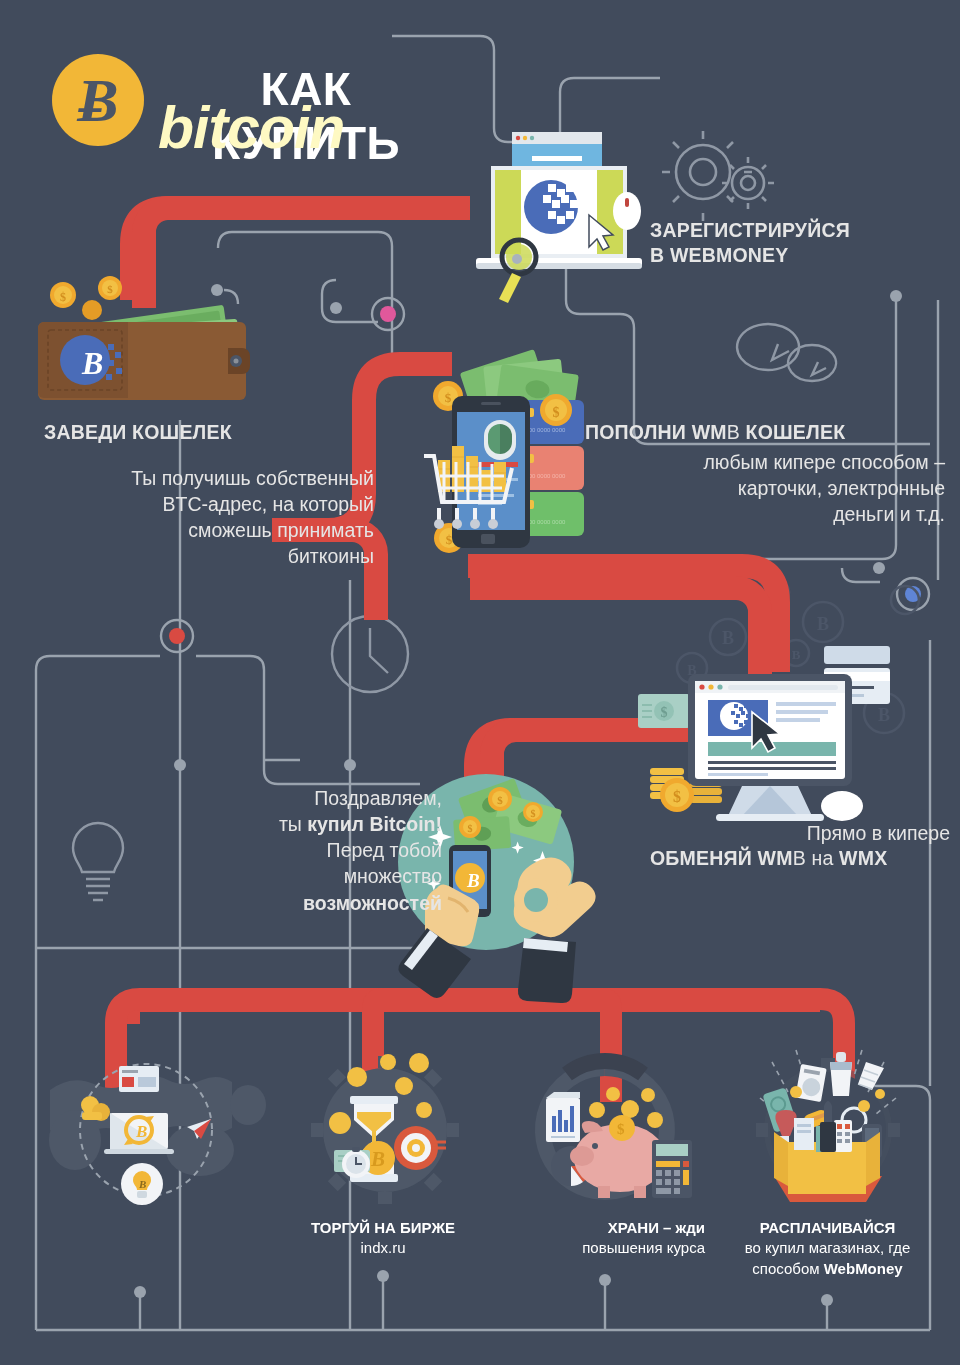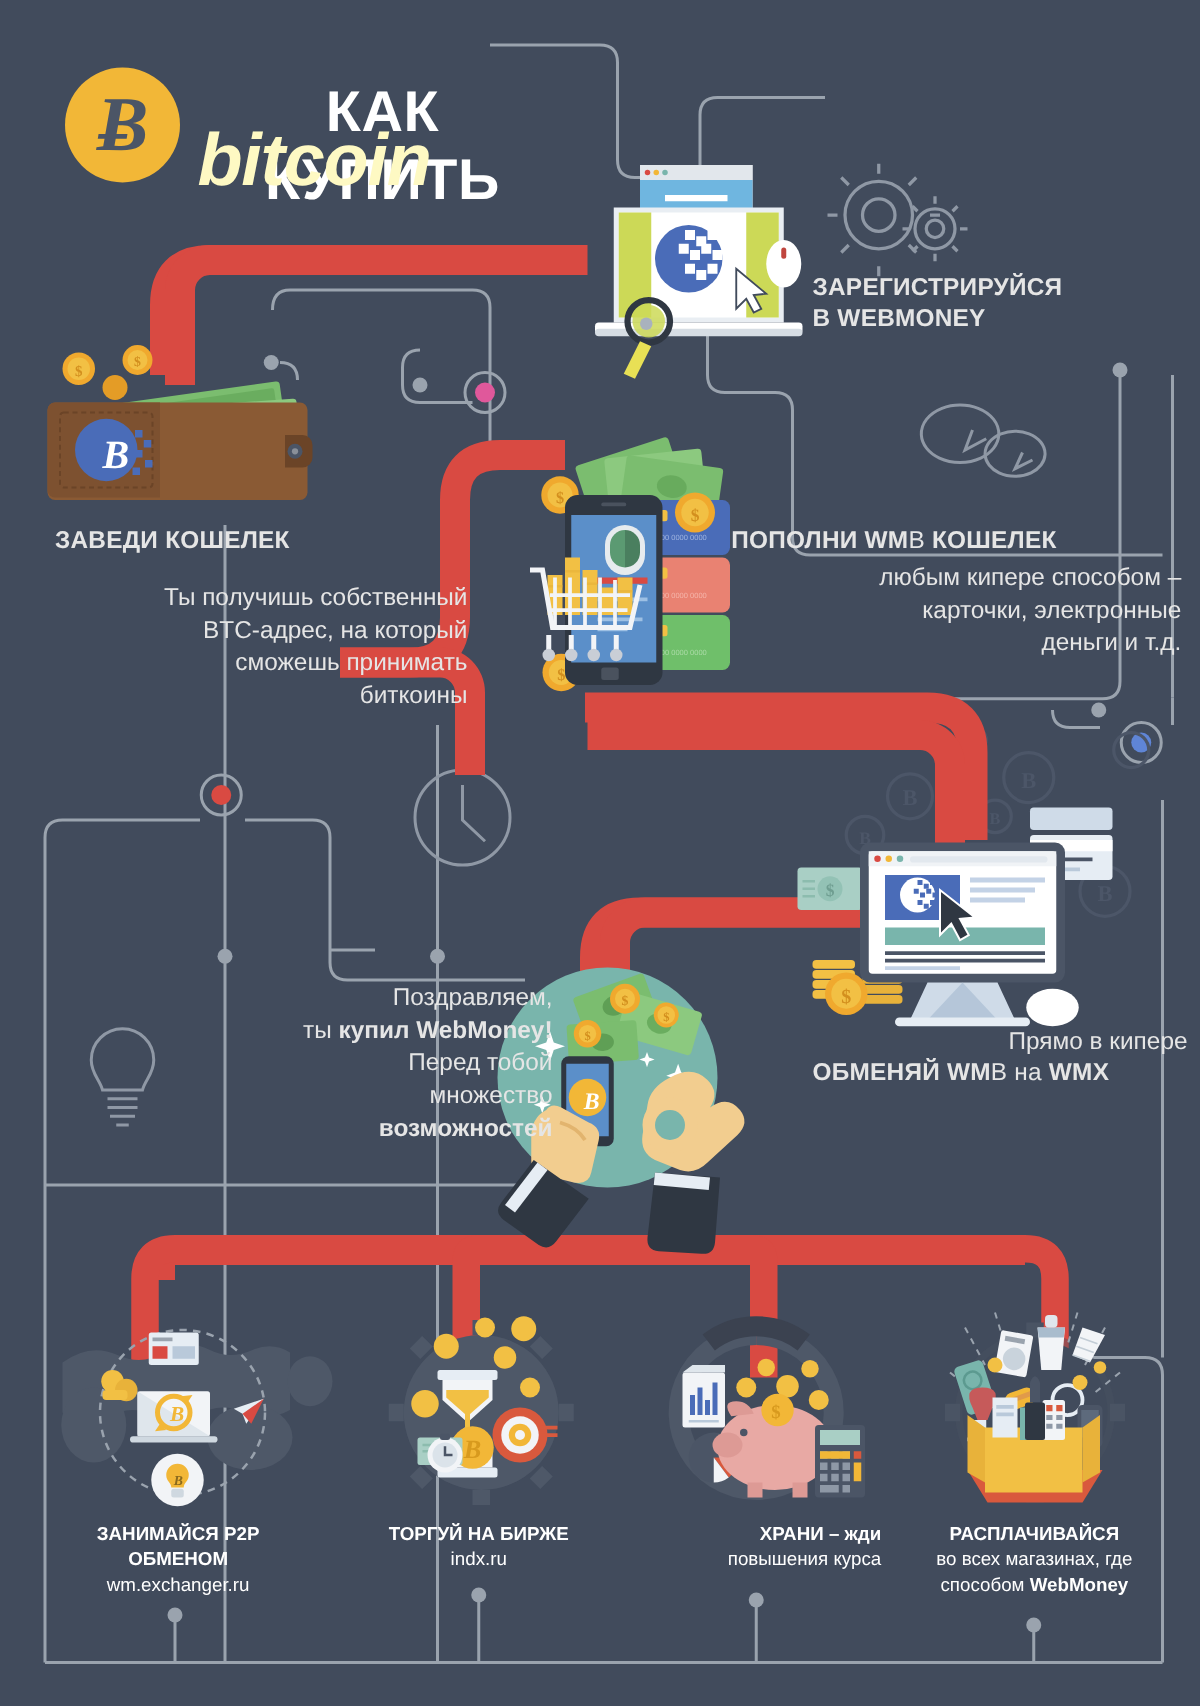--- a/index.html
+++ b/index.html
@@ -851,41 +851,36 @@
     <div class="bdy">деньги и т.д.</div>
   </div>
 
   <div class="txt" id="lbl-exchange">
     <div class="bdy">Прямо в кипере</div>
     <div class="hdr"><span class="wm-bold">ОБМЕНЯЙ WM</span><span class="wm-light">B</span><span class="wm-light"> на </span><span class="wm-bold">WMX</span></div>
   </div>
 
   <div class="txt" id="lbl-congrats">
     <div class="bdy">Поздравляем,</div>
-    <div class="bdy"><span>ты </span><b>купил WebMoney!</b></div>
+    <div class="bdy"><span>ты </span><b>купил Bitcoin!</b></div>
     <div class="bdy">Перед тобой</div>
     <div class="bdy">множество</div>
     <div class="bdy" style="font-weight:bold">возможностей</div>
   </div>
 
-  <div class="cap" style="left:40px; top:1218px; width:205px;">
-    <div class="c1">ЗАНИМАЙСЯ P2P</div>
-    <div class="c1">ОБМЕНОМ</div>
-    <div class="c2">wm.exchanger.ru</div>
-  </div>
 
   <div class="cap" style="left:283px; top:1218px; width:200px;">
     <div class="c1">ТОРГУЙ НА БИРЖЕ</div>
     <div class="c2">indx.ru</div>
   </div>
 
   <div class="cap" style="left:510px; top:1218px; width:195px;text-align:right;">
     <div class="c1">ХРАНИ – жди</div>
     <div class="c2">повышения курса</div>
   </div>
 
   <div class="cap" style="left:710px; top:1218px; width:235px;">
     <div class="c1">РАСПЛАЧИВАЙСЯ</div>
-    <div class="c2">во всех магазинах, где</div>
+    <div class="c2">во купил магазинах, где</div>
     <div class="c2"><span>способом </span><b>WebMoney</b></div>
   </div>
 
 </div>
 
 </body></html>

